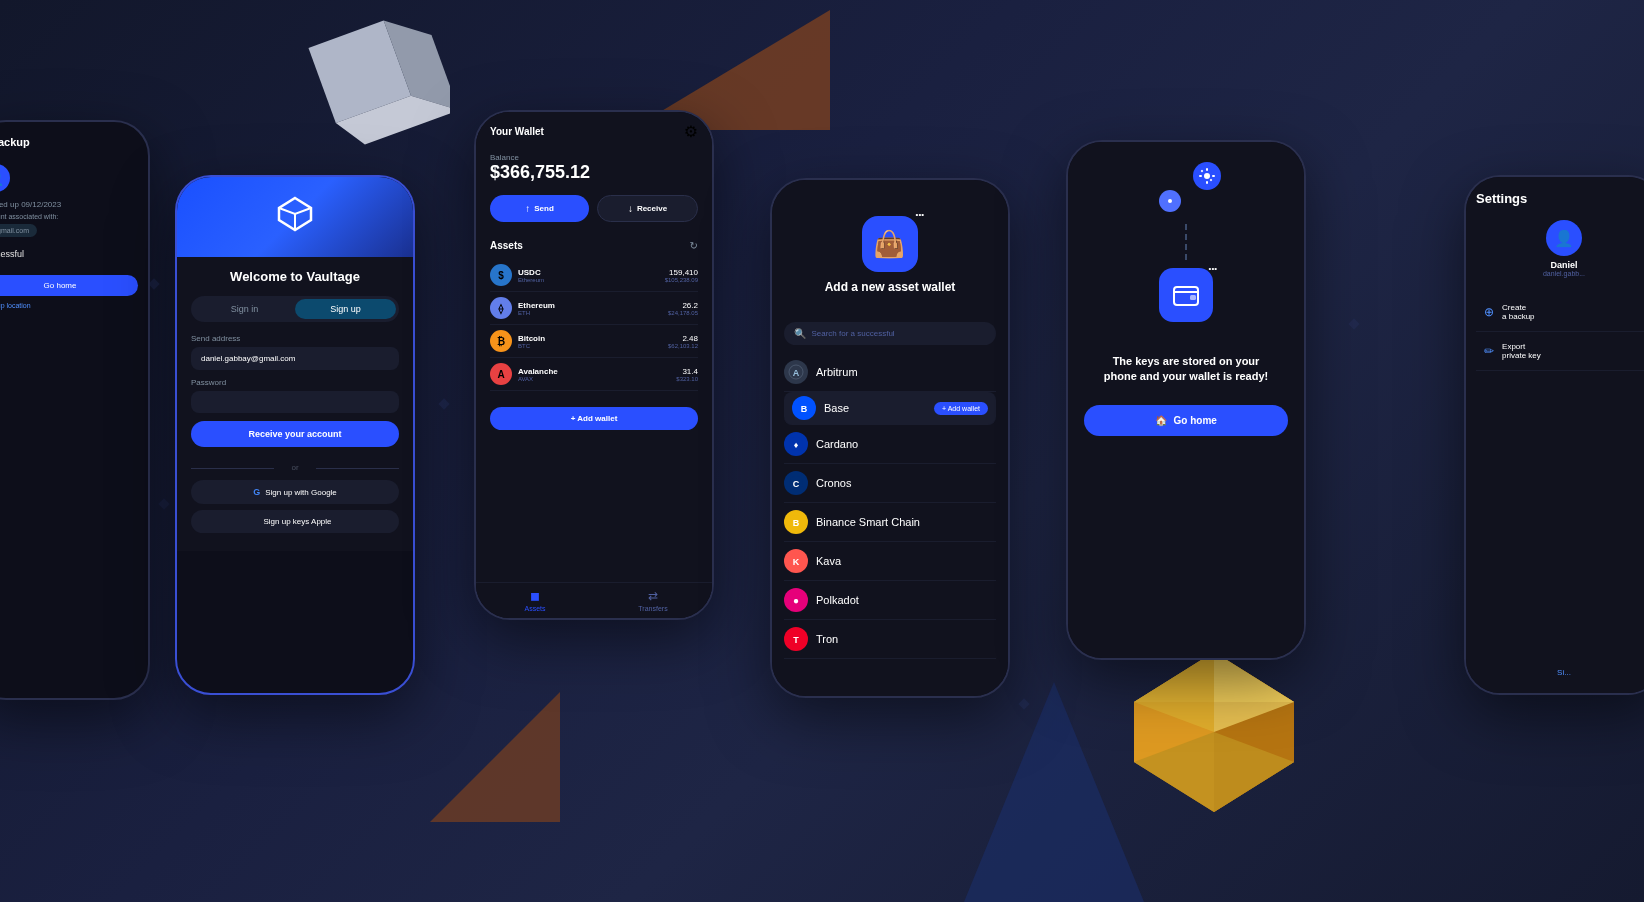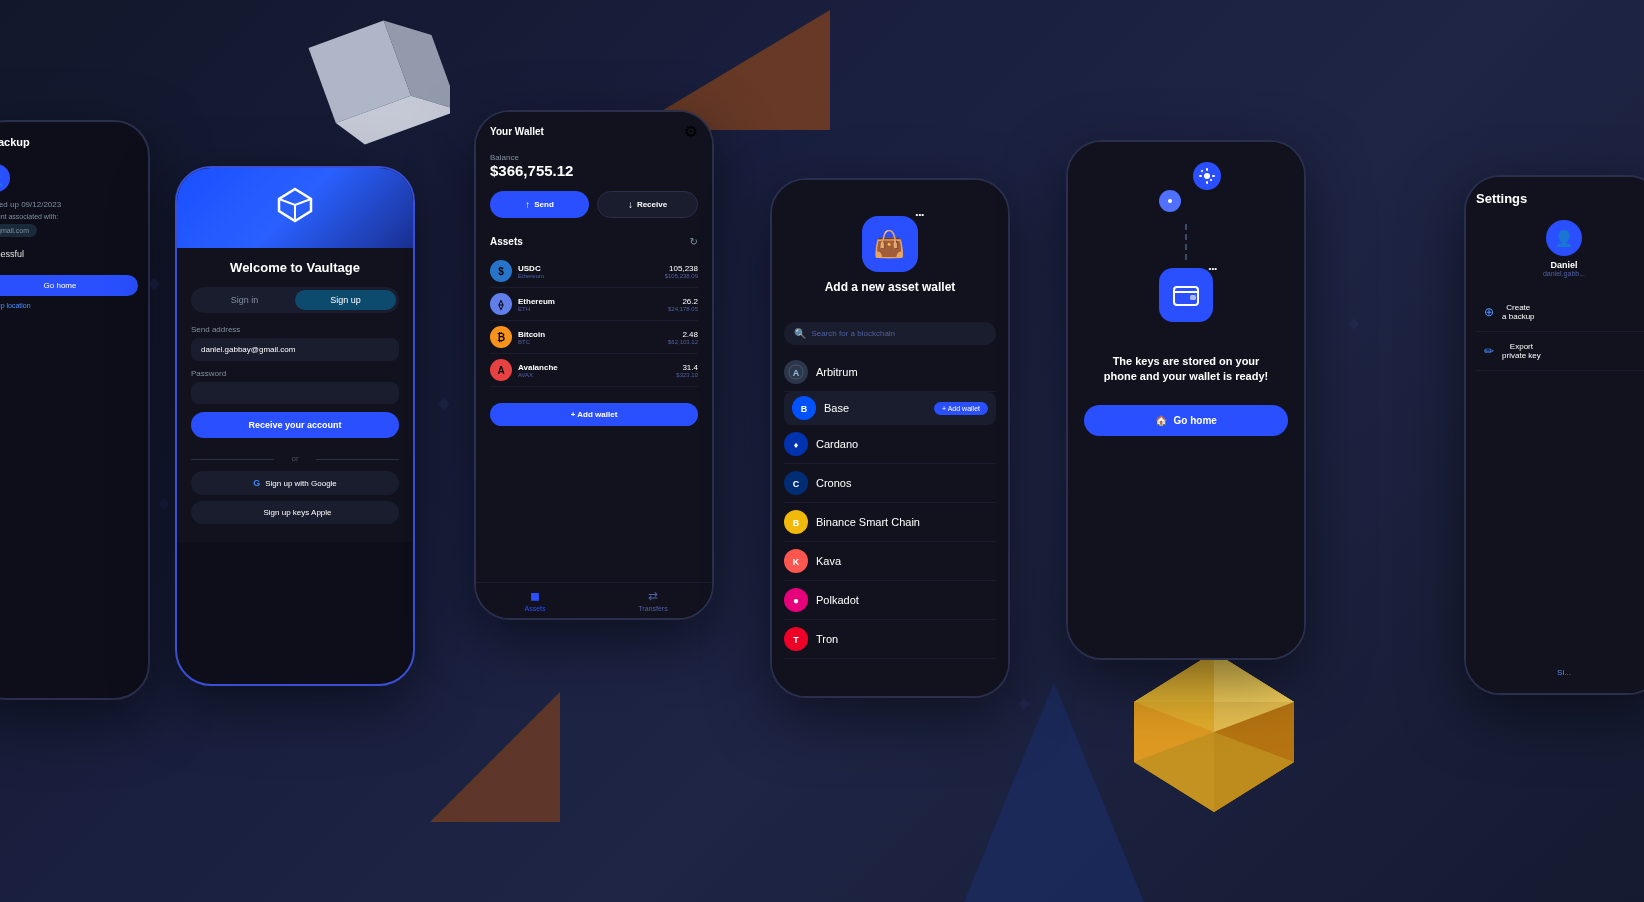--- a/index.html
+++ b/index.html
@@ -27,21 +27,21 @@
       width: 180px;
       height: 580px;
       top: 120px;
       left: -30px;
     }
 
     
     .phone-2 {
       width: 240px;
       height: 520px;
-      top: 166px;
+      top: 175px;
       left: 175px;
       border: 2.5px solid #3a4fd4;
     }
 
     
     .phone-3 {
       width: 240px;
       height: 510px;
       top: 110px;
       left: 474px;
@@ -236,21 +236,21 @@
       display: flex;
       justify-content: space-between;
       align-items: center;
       background: #11121e;
     }
     .p3-balance-section {
       background: #11121e;
       padding: 6px 14px 12px;
     }
     .p3-balance-label { color: #8090a0; font-size: 8px; }
-    .p3-balance { color: #fff; font-size: 15px; font-weight: 700; }
+    .p3-balance { color: #fff; font-size: 18px; font-weight: 700; }
     .p3-actions {
       padding: 0 14px 10px;
       display: flex;
       gap: 8px;
       background: #11121e;
     }
     .p3-action-btn {
       flex: 1;
       padding: 7px;
       border-radius: 20px;
@@ -448,21 +448,21 @@
     .p6-name { color: #fff; font-size: 9px; font-weight: 600; }
     .p6-email { color: #5060a0; font-size: 7px; }
     .p6-menu-item {
       padding: 10px 8px;
       border-bottom: 1px solid #1a1d2e;
       display: flex;
       align-items: center;
       gap: 8px;
     }
     .p6-menu-icon { color: #5090ff; font-size: 12px; }
-    .p6-menu-text { color: #fff; font-size: 8px; text-align: center; }
+    .p6-menu-text { color: #fff; font-size: 8px; }
     .p6-bottom {
       position: absolute;
       bottom: 16px;
       left: 10px;
       right: 10px;
       color: #5090ff;
       font-size: 8px;
       text-align: center;
     }
 
@@ -609,21 +609,21 @@
 
       <div class="p3-asset-row">
         <div class="p3-asset-left">
           <div class="p3-asset-icon" style="background:#2775CA;">$</div>
           <div>
             <div class="p3-asset-name">USDC</div>
             <div class="p3-asset-chain">Ethereum</div>
           </div>
         </div>
         <div class="p3-asset-right">
-          <div class="p3-asset-amount">105,238</div>
+          <div class="p3-asset-amount">159,410</div>
           <div class="p3-asset-usd">$105,238.09</div>
         </div>
       </div>
       <div class="p3-asset-row">
         <div class="p3-asset-left">
           <div class="p3-asset-icon" style="background:#627EEA;">⟠</div>
           <div>
             <div class="p3-asset-name">Ethereum</div>
             <div class="p3-asset-chain">ETH</div>
           </div>
@@ -678,21 +678,21 @@
   <div class="p4-content">
     <div class="p4-icon-section">
       <div class="p4-wallet-big">
         👜
         <span class="p4-dots">•••</span>
       </div>
       <div class="p4-add-title">Add a new asset wallet</div>
     </div>
     <div class="p4-search">
       <span class="p4-search-icon">🔍</span>
-      <span class="p4-search-text">Search for a blockchain</span>
+      <span class="p4-search-text">Search for a successful</span>
     </div>
 
     <div class="p4-blockchain-row">
       <div class="p4-bc-left">
         <div class="p4-bc-icon" style="background:#2D374B;">
           <svg width="16" height="16" viewBox="0 0 16 16">
               <circle cx="8" cy="8" r="7" fill="#2D374B" stroke="#64748B" stroke-width="0.5"></circle>
               <text x="8" y="12" text-anchor="middle" font-size="9" fill="#96BEDC" font-weight="bold">A</text>
             </svg>
         </div>

